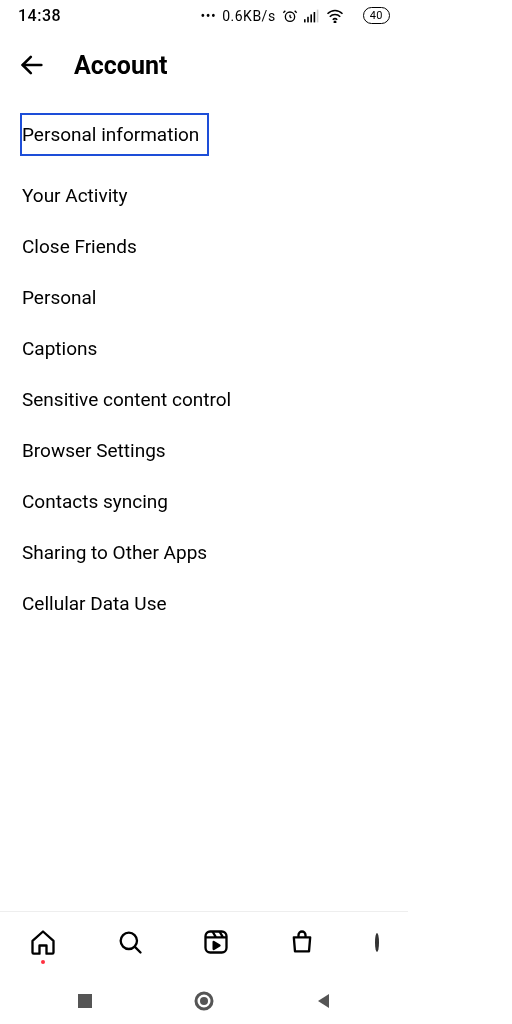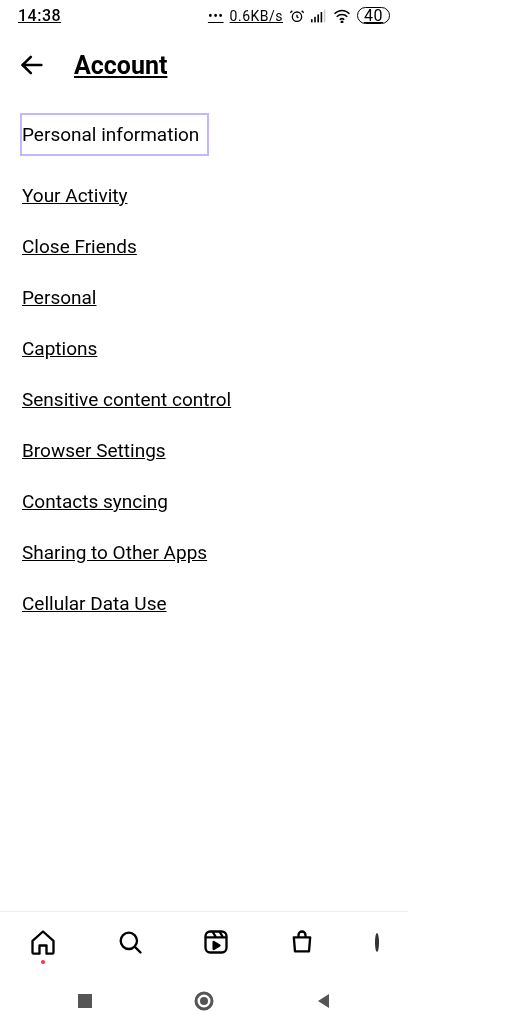--- a/index.html
+++ b/index.html
@@ -1,27 +1,27 @@
 <!DOCTYPE html>
 <html><head>
 <meta charset="utf-8">
 <style>
   html,body{margin:0;padding:0;font-family:-apple-system,BlinkMacSystemFont,"Segoe UI",Roboto,Helvetica,Arial,sans-serif;background:#fff;color:#000;}
-  .screen{width:408px;height:1024px;background:#fff;position:relative;overflow:hidden;box-sizing:border-box;text-decoration:underline;}
+  .screen{width:408px;height:1024px;background:#fff;position:relative;overflow:hidden;box-sizing:border-box;}
   .status-bar{display:flex;justify-content:space-between;align-items:center;padding:6px 18px 0 18px;font-size:16px;letter-spacing:.5px;}
   .status-left{font-weight:500;}
   .status-right{display:flex;align-items:center;gap:6px;font-size:14px;}
   .status-right span{display:inline-flex;align-items:center;}
-  .battery-pill{border:1.5px solid #000;border-radius:10px;padding:0 6px;font-size:16px;line-height:15px;}
+  .battery-pill{border:1.5px solid #000;border-radius:10px;padding:0 6px;font-size:11px;line-height:15px;margin-left:13px;}
   .header{display:flex;align-items:center;padding:22px 18px 10px 18px;}
   .back-btn{background:none;border:none;padding:4px 10px 4px 0;cursor:pointer;}
   .title{font-size:25px;font-weight:700;margin-left:18px;}
   .list{padding:6px 0 0 0;}
   .list-item{padding:14px 22px;font-size:19px;font-weight:400;cursor:pointer;}
-  .highlight-box{border:2px solid #c4b5fd;display:inline-block;padding-right:8px;}
+  .highlight-box{border:2px solid #1d4ed8;display:inline-block;padding-right:8px;}
   .bottom-app-bar{position:absolute;bottom:52px;left:0;right:0;height:60px;display:flex;justify-content:space-around;align-items:center;border-top:1px solid #eee;background:#fff;}
   .bottom-app-bar .tab{background:none;border:none;padding:4px;cursor:pointer;}
   .notif-dot{position:absolute;width:4px;height:4px;background:#ff3040;border-radius:50%;left:50%;transform:translateX(-50%);bottom:-4px;}
   .tab-wrap{position:relative;display:flex;flex-direction:column;align-items:center;}
   .sys-nav{position:absolute;bottom:0;left:0;right:0;height:46px;display:flex;justify-content:space-evenly;align-items:center;background:#fff;}
   .sys-nav button{background:none;border:none;cursor:pointer;padding:6px 24px;}
   .avatar-circle{width:28px;height:28px;border-radius:50%;border:2px solid #333;background:#e8e8e8;}
   svg{display:block;}
 </style>
 </head>

